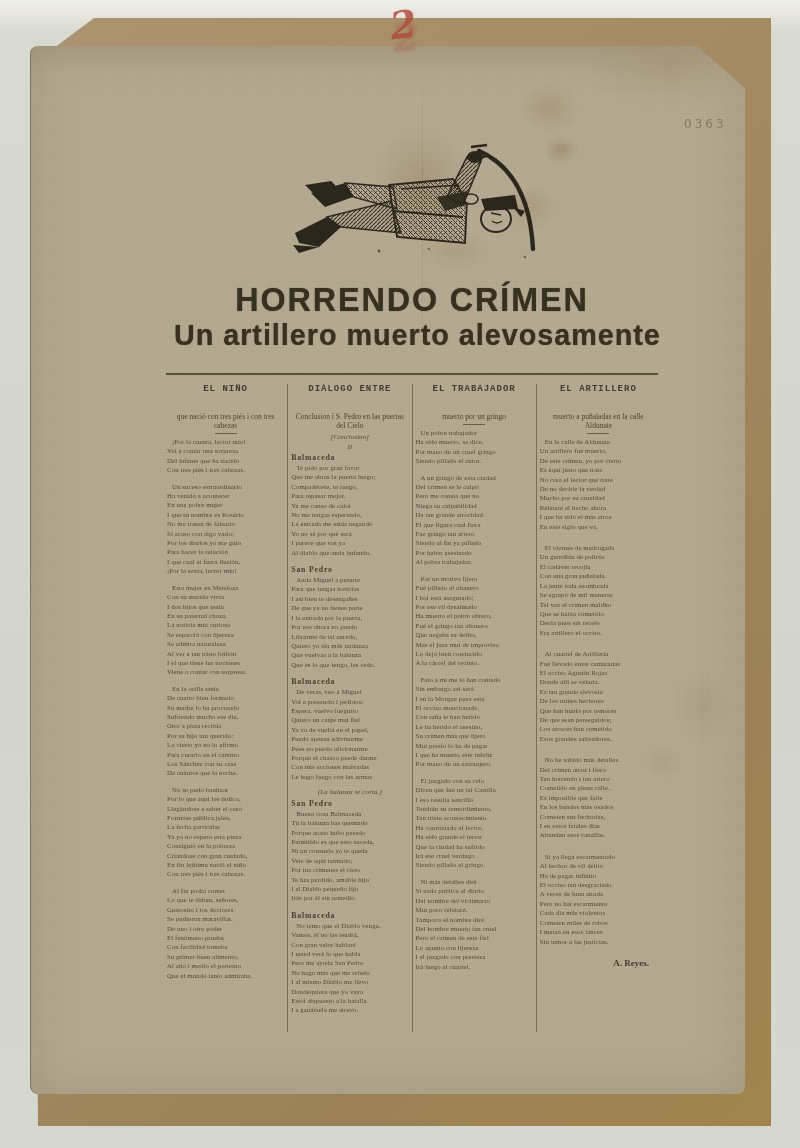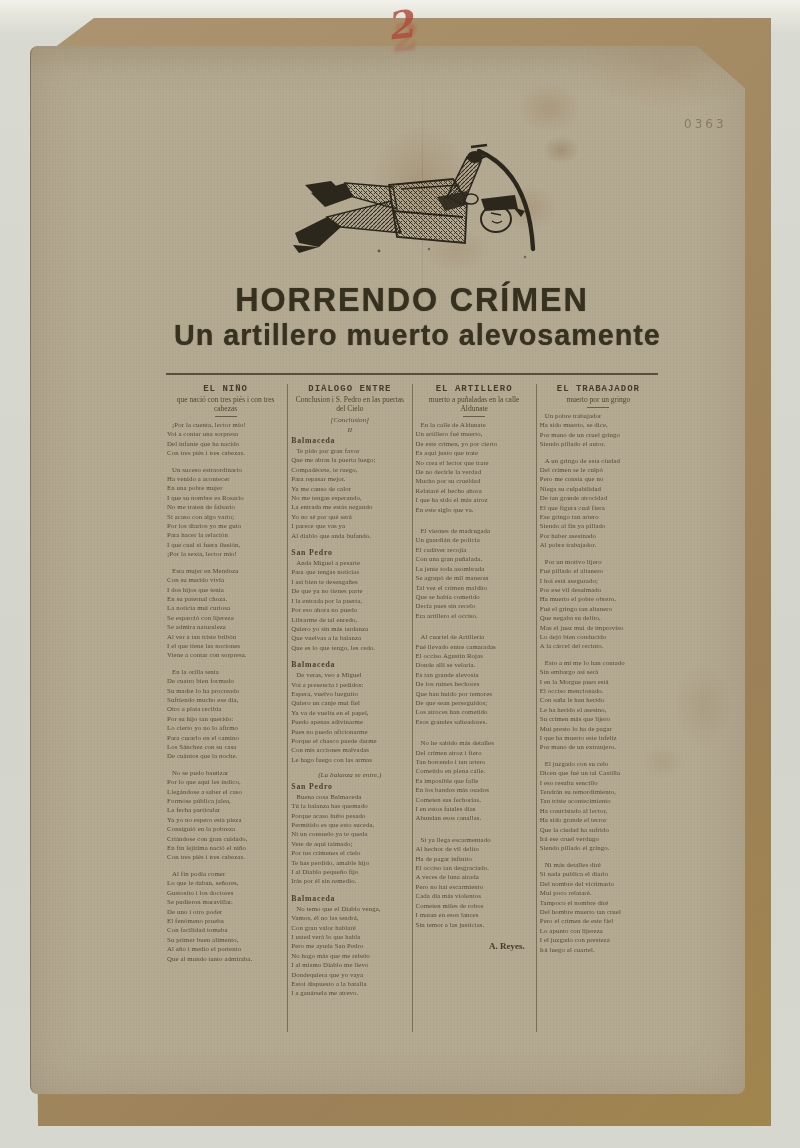--- a/index.html
+++ b/index.html
@@ -72,21 +72,21 @@
     display:flex;align-items:stretch;
   }
   .column{flex:1 1 0;padding:0 3px;overflow:hidden;}
   .column:not(:last-child){border-right:1px solid rgba(75,60,40,0.55);}
   .col-head{text-align:center;margin-bottom:3px;}
   .col-title{
     font-family:Liberation Mono, monospace;font-weight:bold;font-size:9px;
     letter-spacing:1px;color:#463c2c;
   }
   .col-sub{
-    font-size:7.5px;line-height:9px;color:#50452f;margin-top:1px;
+    font-size:7.5px;line-height:9px;color:#50452f;margin-top:18px;
     filter:blur(0.15px);
   }
   .head-rule{width:22px;height:1px;background:rgba(75,60,40,0.7);margin:3px auto 2px;}
   .col-body{
     font-size:6.8px;line-height:9.4px;color:#554839;
     filter:blur(0.22px);letter-spacing:0.1px;
   }
   .stanza{margin-bottom:7px;}
   .col-2 .stanza{margin-bottom:12px;}
   .stanza .vline:first-child{text-indent:5px;}
@@ -276,21 +276,21 @@
               <div class="vline">Voi a presencia i pedidos:</div>
               <div class="vline">Espera, vuelvo lueguito</div>
               <div class="vline">Quiero un canje mui fiel</div>
               <div class="vline">Ya va de vuelta en el papel,</div>
               <div class="vline">Puedo apenas adivinarme</div>
               <div class="vline">Pues no puedo aficionarme</div>
               <div class="vline">Porque el chasco puede darme</div>
               <div class="vline">Con mis acciones malvadas</div>
               <div class="vline">Le hago fuego con las armas</div>
             </div>
-            <div class="note">(La balanza se entre.)</div>
+            <div class="note">(La balanza se corta.)</div>
             <div class="speaker">San Pedro</div>
             <div class="stanza">
               <div class="vline">Buena cosa Balmaceda</div>
               <div class="vline">Tú la balanza has quemado</div>
               <div class="vline">Porque acaso hubo pesado</div>
               <div class="vline">Permitido es que esto suceda,</div>
               <div class="vline">Ni un consuelo ya te queda</div>
               <div class="vline">Vete de aquí taimado;</div>
               <div class="vline">Por tus crímenes el cielo</div>
               <div class="vline">Te has perdido, amable hijo</div>
@@ -306,20 +306,96 @@
               <div class="vline">Pero me ayuda San Pedro</div>
               <div class="vline">No hago más que me rebelo</div>
               <div class="vline">I al mismo Diablo me llevo</div>
               <div class="vline">Dondequiera que yo vaya</div>
               <div class="vline">Estoi dispuesto a la batalla</div>
               <div class="vline">I a ganársela me atrevo.</div>
             </div>
           </div>
       </div>
 
+      <div class="column col-3">
+        <div class="col-head">
+          <div class="col-title">EL TRABAJADOR</div>
+          <div class="col-sub">muerto por un gringo</div>
+          <div class="head-rule"></div>
+        </div>
+        <div class="col-body">
+            <div class="stanza">
+              <div class="vline">Un pobre trabajador</div>
+              <div class="vline">Ha sido muerto, se dice,</div>
+              <div class="vline">Por mano de un cruel gringo</div>
+              <div class="vline">Siendo pillado el autor.</div>
+            </div>
+            <div class="stanza">
+              <div class="vline">A un gringo de esta ciudad</div>
+              <div class="vline">Del crímen se le culpó</div>
+              <div class="vline">Pero me consta que no</div>
+              <div class="vline">Niega su culpabilidad</div>
+              <div class="vline">De tan grande atrocidad</div>
+              <div class="vline">El que figura cual fiera</div>
+              <div class="vline">Ese gringo tan artero</div>
+              <div class="vline">Siendo al fin ya pillado</div>
+              <div class="vline">Por haber asesinado</div>
+              <div class="vline">Al pobre trabajador.</div>
+            </div>
+            <div class="stanza">
+              <div class="vline">Por un motivo lijero</div>
+              <div class="vline">Fué pillado el altanero</div>
+              <div class="vline">I hoi está asegurado;</div>
+              <div class="vline">Por ese vil desalmado</div>
+              <div class="vline">Ha muerto el pobre obrero,</div>
+              <div class="vline">Fué el gringo tan altanero</div>
+              <div class="vline">Que negaba su delito,</div>
+              <div class="vline">Mas el juez mui de improviso</div>
+              <div class="vline">Lo dejó bien conducido</div>
+              <div class="vline">A la cárcel del recinto.</div>
+            </div>
+            <div class="stanza">
+              <div class="vline">Esto a mí me lo han contado</div>
+              <div class="vline">Sin embargo así será</div>
+              <div class="vline">I en la Morgue pues está</div>
+              <div class="vline">El occiso mencionado.</div>
+              <div class="vline">Con saña le han herido</div>
+              <div class="vline">Le ha herido el asesino,</div>
+              <div class="vline">Su crímen más que lijero</div>
+              <div class="vline">Mui presto lo ha de pagar</div>
+              <div class="vline">I que ha muerto este infeliz</div>
+              <div class="vline">Por mano de un extranjero.</div>
+            </div>
+            <div class="stanza">
+              <div class="vline">El juzgado con su celo</div>
+              <div class="vline">Dicen que fué un tal Castilla</div>
+              <div class="vline">I eso resulta sencillo</div>
+              <div class="vline">Tendrán su remordimiento,</div>
+              <div class="vline">Tan triste acontecimiento</div>
+              <div class="vline">Ha contristado al lector,</div>
+              <div class="vline">Ha sido grande el terror</div>
+              <div class="vline">Que la ciudad ha sufrido</div>
+              <div class="vline">Irá ese cruel verdugo</div>
+              <div class="vline">Siendo pillado el gringo.</div>
+            </div>
+            <div class="stanza">
+              <div class="vline">Ni más detalles diré</div>
+              <div class="vline">Si nada publica el diario</div>
+              <div class="vline">Del nombre del victimario</div>
+              <div class="vline">Mui poco relataré.</div>
+              <div class="vline">Tampoco el nombre diré</div>
+              <div class="vline">Del hombre muerto tan cruel</div>
+              <div class="vline">Pero el crímen de este fiel</div>
+              <div class="vline">Lo apunto con lijereza</div>
+              <div class="vline">I el juzgado con presteza</div>
+              <div class="vline">Irá luego al cuartel.</div>
+            </div>
+          </div>
+      </div>
+
       <div class="column col-2">
         <div class="col-head">
           <div class="col-title">EL ARTILLERO</div>
           <div class="col-sub">muerto a puñaladas en la calle Aldunate</div>
           <div class="head-rule"></div>
         </div>
         <div class="col-body">
             <div class="stanza">
               <div class="vline">En la calle de Aldunate</div>
               <div class="vline">Un artillero fué muerto,</div>
@@ -376,94 +452,18 @@
               <div class="vline">Pero no hai escarmiento</div>
               <div class="vline">Cada día más violentos</div>
               <div class="vline">Cometen miles de robos</div>
               <div class="vline">I matan en esos lances</div>
               <div class="vline">Sin temor a las justicias.</div>
             </div>
           </div>
         <div class="signature">A. Reyes.</div>
       </div>
 
-      <div class="column col-3">
-        <div class="col-head">
-          <div class="col-title">EL TRABAJADOR</div>
-          <div class="col-sub">muerto por un gringo</div>
-          <div class="head-rule"></div>
-        </div>
-        <div class="col-body">
-            <div class="stanza">
-              <div class="vline">Un pobre trabajador</div>
-              <div class="vline">Ha sido muerto, se dice,</div>
-              <div class="vline">Por mano de un cruel gringo</div>
-              <div class="vline">Siendo pillado el autor.</div>
-            </div>
-            <div class="stanza">
-              <div class="vline">A un gringo de esta ciudad</div>
-              <div class="vline">Del crímen se le culpó</div>
-              <div class="vline">Pero me consta que no</div>
-              <div class="vline">Niega su culpabilidad</div>
-              <div class="vline">De tan grande atrocidad</div>
-              <div class="vline">El que figura cual fiera</div>
-              <div class="vline">Ese gringo tan artero</div>
-              <div class="vline">Siendo al fin ya pillado</div>
-              <div class="vline">Por haber asesinado</div>
-              <div class="vline">Al pobre trabajador.</div>
-            </div>
-            <div class="stanza">
-              <div class="vline">Por un motivo lijero</div>
-              <div class="vline">Fué pillado el altanero</div>
-              <div class="vline">I hoi está asegurado;</div>
-              <div class="vline">Por ese vil desalmado</div>
-              <div class="vline">Ha muerto el pobre obrero,</div>
-              <div class="vline">Fué el gringo tan altanero</div>
-              <div class="vline">Que negaba su delito,</div>
-              <div class="vline">Mas el juez mui de improviso</div>
-              <div class="vline">Lo dejó bien conducido</div>
-              <div class="vline">A la cárcel del recinto.</div>
-            </div>
-            <div class="stanza">
-              <div class="vline">Esto a mí me lo han contado</div>
-              <div class="vline">Sin embargo así será</div>
-              <div class="vline">I en la Morgue pues está</div>
-              <div class="vline">El occiso mencionado.</div>
-              <div class="vline">Con saña le han herido</div>
-              <div class="vline">Le ha herido el asesino,</div>
-              <div class="vline">Su crímen más que lijero</div>
-              <div class="vline">Mui presto lo ha de pagar</div>
-              <div class="vline">I que ha muerto este infeliz</div>
-              <div class="vline">Por mano de un extranjero.</div>
-            </div>
-            <div class="stanza">
-              <div class="vline">El juzgado con su celo</div>
-              <div class="vline">Dicen que fué un tal Castilla</div>
-              <div class="vline">I eso resulta sencillo</div>
-              <div class="vline">Tendrán su remordimiento,</div>
-              <div class="vline">Tan triste acontecimiento</div>
-              <div class="vline">Ha contristado al lector,</div>
-              <div class="vline">Ha sido grande el terror</div>
-              <div class="vline">Que la ciudad ha sufrido</div>
-              <div class="vline">Irá ese cruel verdugo</div>
-              <div class="vline">Siendo pillado el gringo.</div>
-            </div>
-            <div class="stanza">
-              <div class="vline">Ni más detalles diré</div>
-              <div class="vline">Si nada publica el diario</div>
-              <div class="vline">Del nombre del victimario</div>
-              <div class="vline">Mui poco relataré.</div>
-              <div class="vline">Tampoco el nombre diré</div>
-              <div class="vline">Del hombre muerto tan cruel</div>
-              <div class="vline">Pero el crímen de este fiel</div>
-              <div class="vline">Lo apunto con lijereza</div>
-              <div class="vline">I el juzgado con presteza</div>
-              <div class="vline">Irá luego al cuartel.</div>
-            </div>
-          </div>
-      </div>
-
     </div>
   </div>
 </div>
 
 <div class="handnum">2</div>
 <div class="stamp">0363</div>
 
 </body></html>

